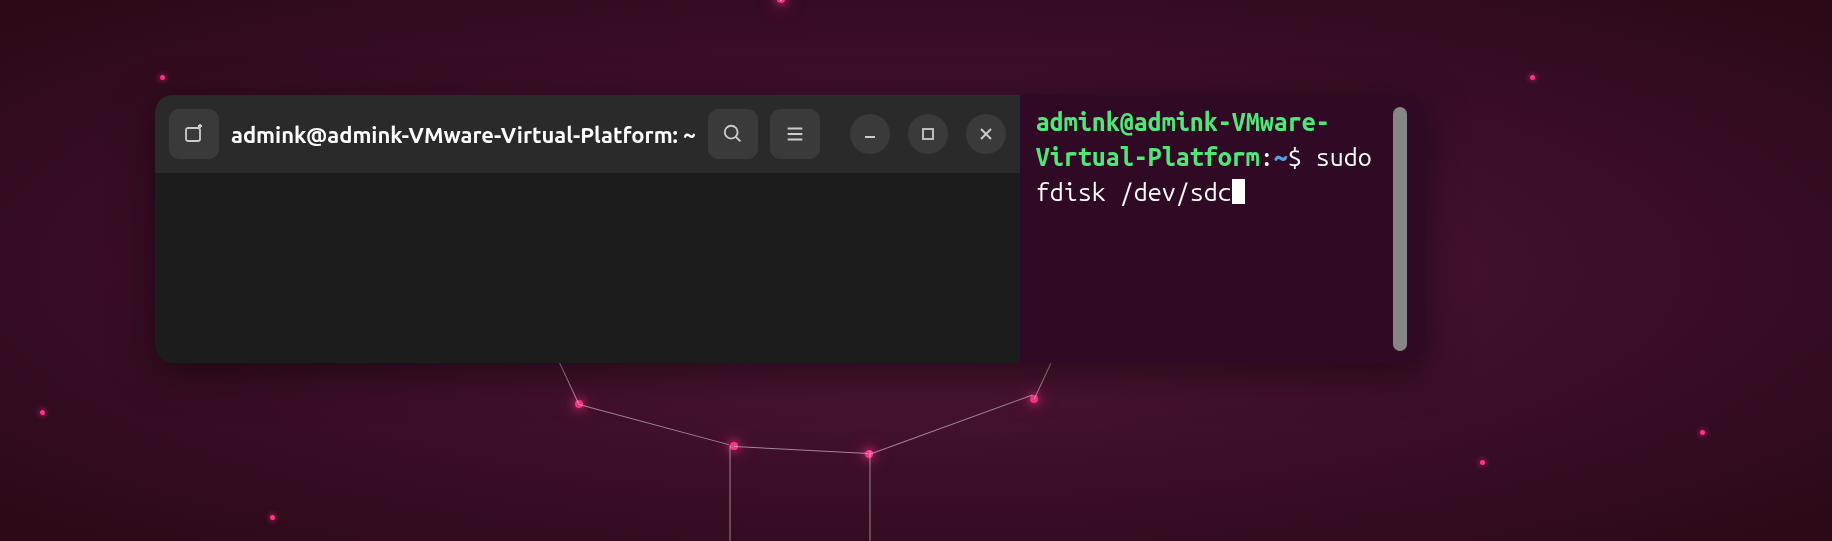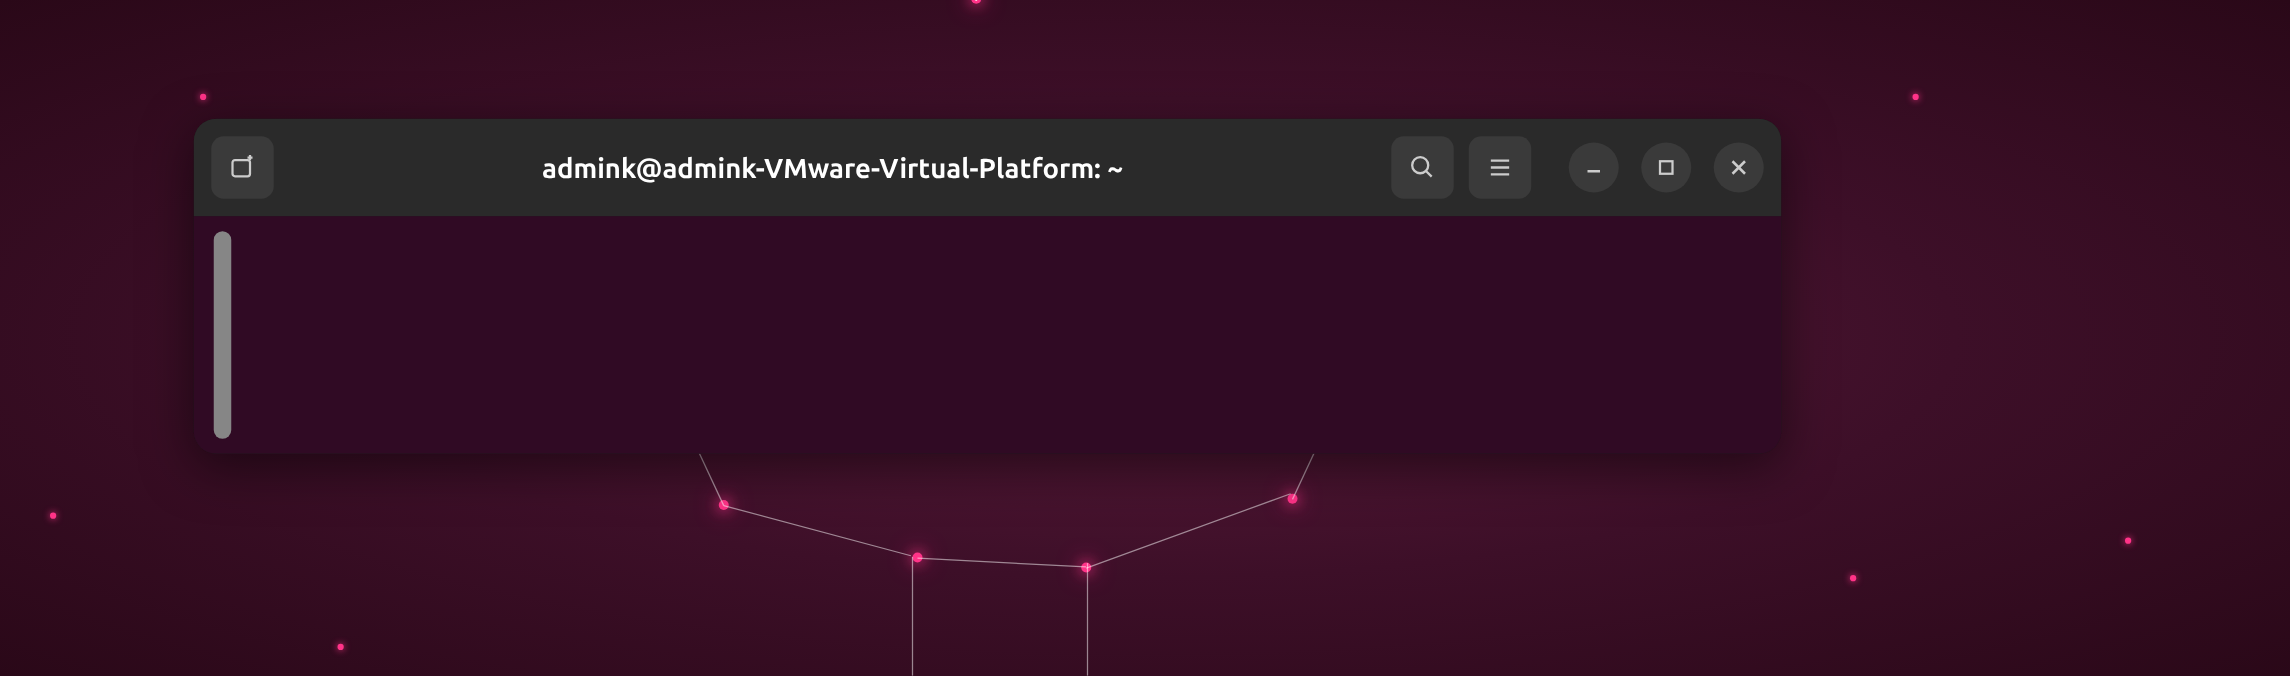--- a/index.html
+++ b/index.html
@@ -50,21 +50,21 @@
       position: absolute;
       left: 155px;
       top: 95px;
       width: 1270px;
       height: 268px;
       background: #1c1c1c;
       border-radius: 18px;
       overflow: hidden;
       box-shadow: 0 10px 40px rgba(0, 0, 0, 0.5);
       display: flex;
-      flex-direction: column;
+      flex-direction: row;
     }
     
     .titlebar {
       height: 78px;
       background: #2a2a2a;
       display: flex;
       align-items: center;
       padding: 0 14px;
       gap: 12px;
     }
@@ -256,15 +256,18 @@
       <div class="window-btn">
         <svg viewBox="0 0 16 16" fill="none" stroke="#ccc" stroke-width="2">
           <line x1="3" y1="3" x2="13" y2="13"></line>
           <line x1="13" y1="3" x2="3" y2="13"></line>
         </svg>
       </div>
     </div>
   </div>
 
   <div class="terminal-content">
+    <div class="terminal-text">
+      <span class="prompt-user">admink@admink-VMware-Virtual-Platform</span><span class="prompt-colon">:</span><span class="prompt-path">~</span><span class="prompt-dollar">$ </span><span class="command-text">sudo fdisk /dev/sdc</span><span class="cursor-block"></span>
+    </div>
     <div class="scrollbar"></div>
   </div>
 </div>
 
 </body></html>

